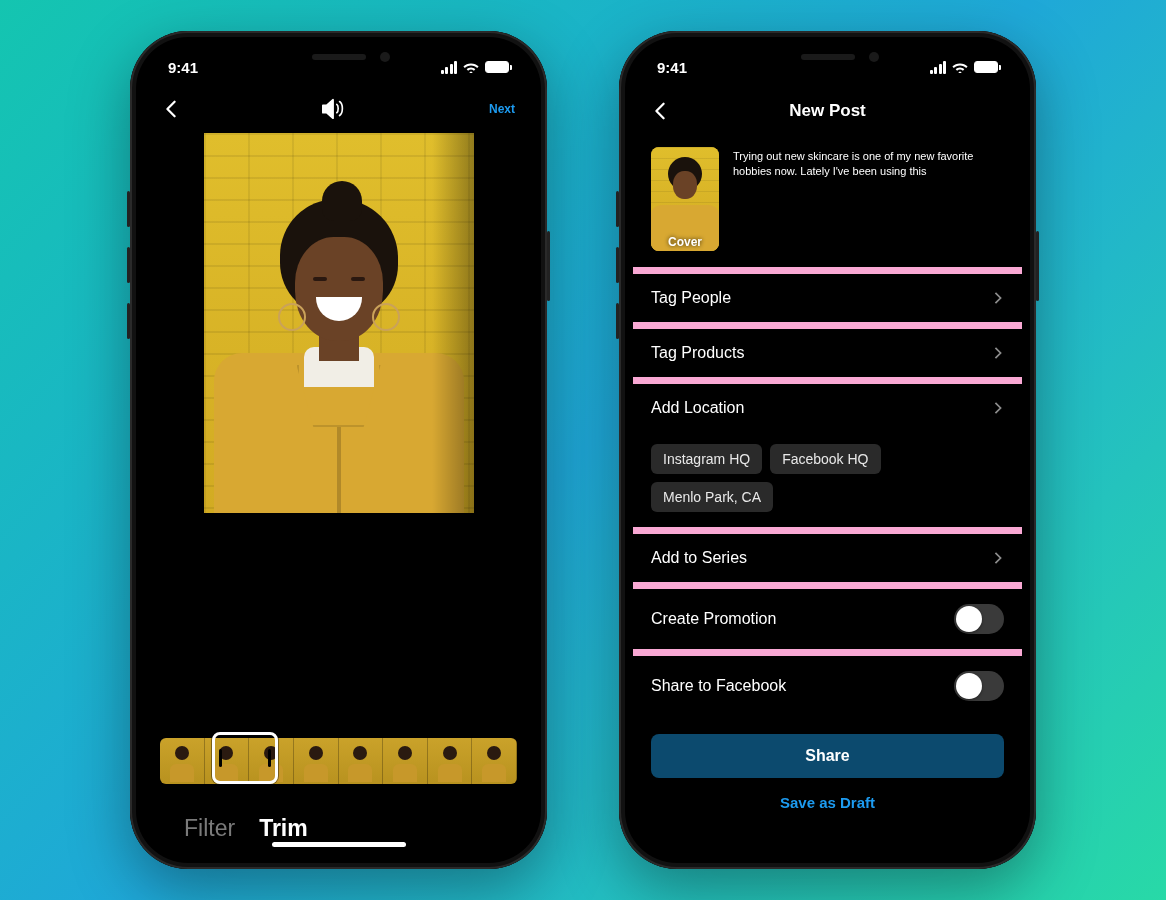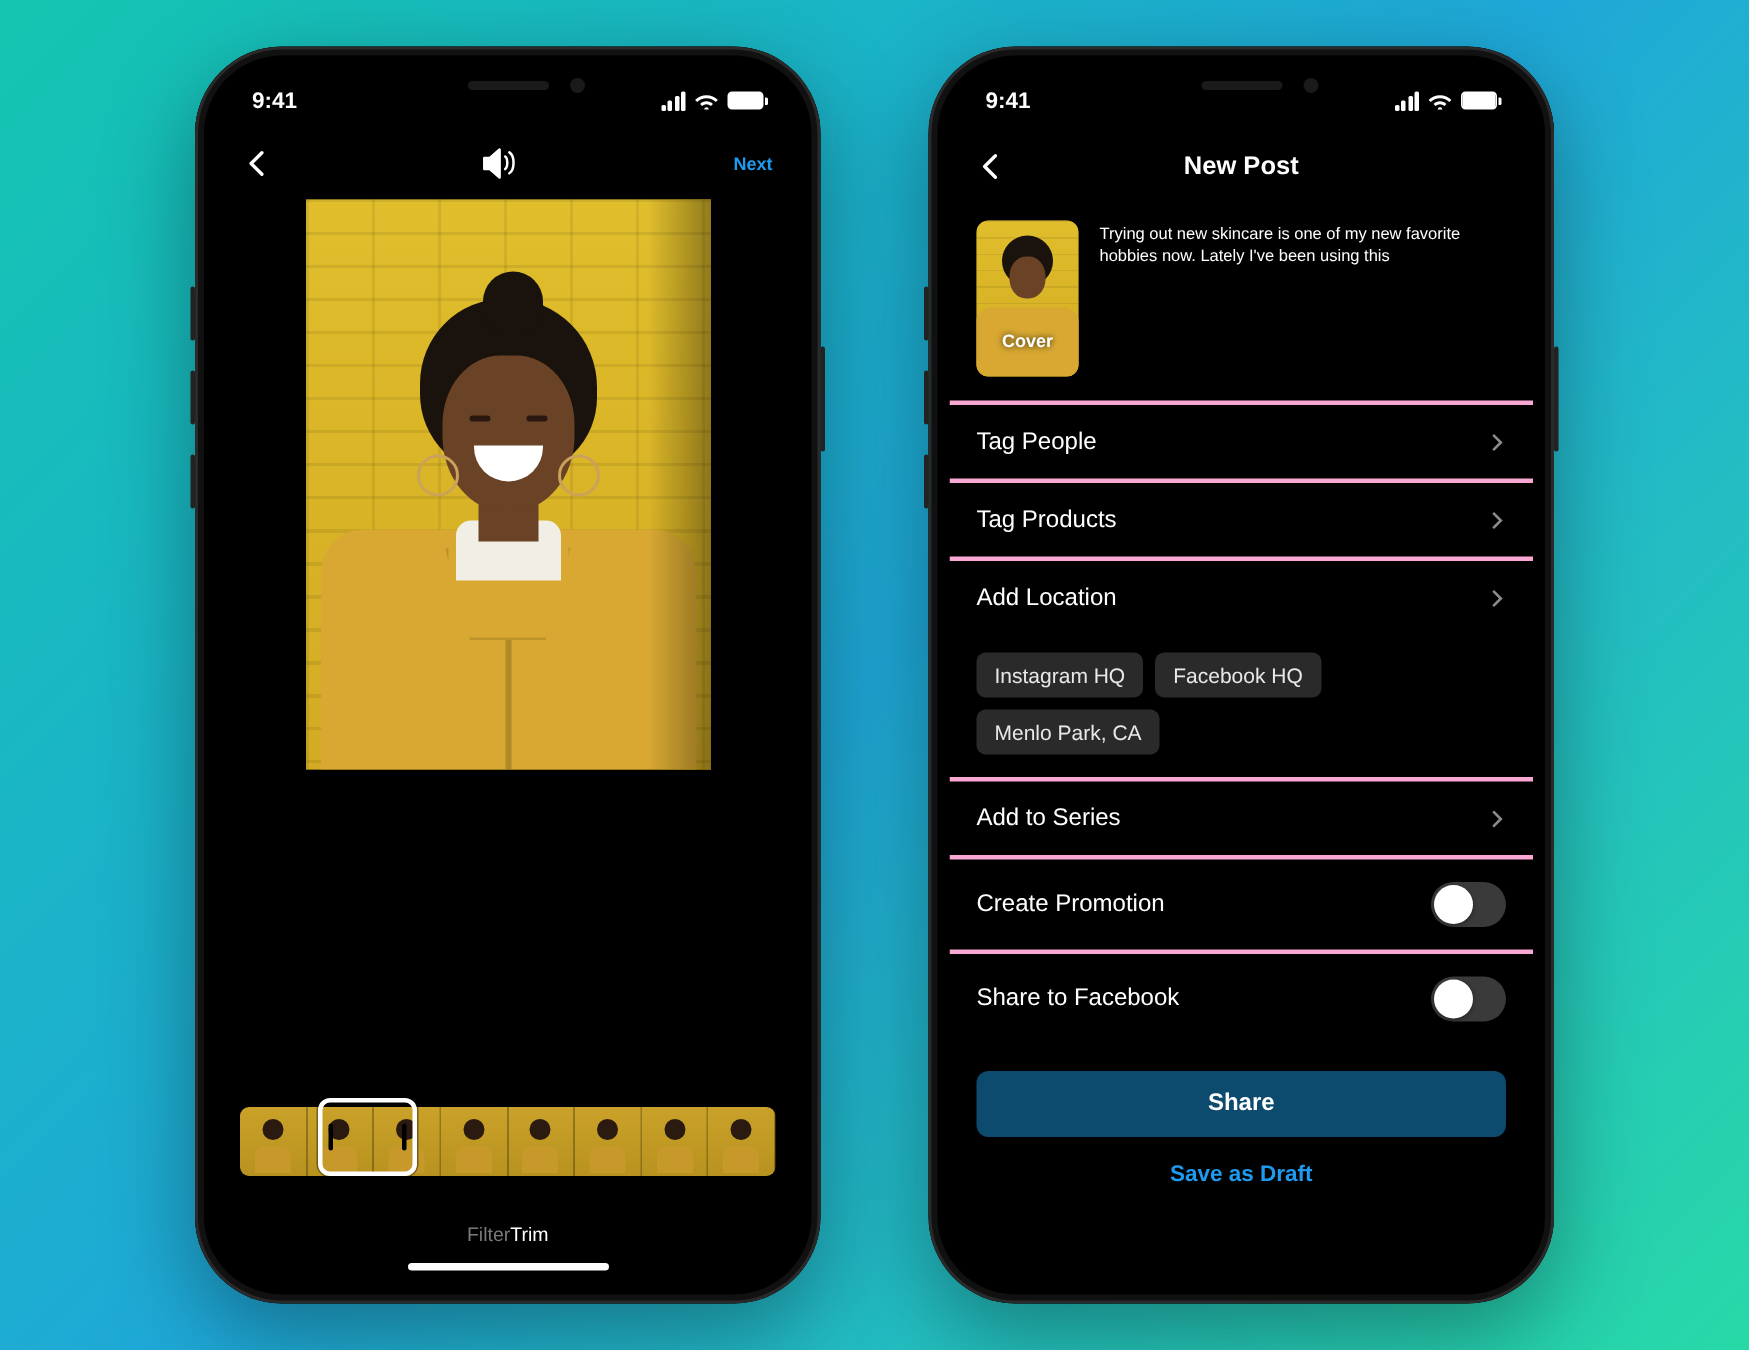--- a/index.html
+++ b/index.html
@@ -140,24 +140,24 @@
     position:absolute; left:52px; top:-3px; width:66px; height:52px;
     border:3px solid #fff; border-radius:8px; background:transparent;
     box-shadow: 0 0 0 1px rgba(0,0,0,.4);
   }
   .sel::before, .sel::after{
     content:""; position:absolute; top:50%; transform:translateY(-50%);
     width:3px; height:18px; background:#000; border-radius:2px;
   }
   .sel::before{left:4px;} .sel::after{right:4px;}
   .tabs1 {
-    display:flex; justify-content:center; padding:28px 40px 0; font-size:13px;
+    display:flex; justify-content:flex-start; padding:28px 40px 0; font-size:23px;gap:24px;
   }
   .tabs1 .inactive{ color:#7a7a7a; font-weight:400;}
-  .tabs1 .active{ color:#fff; font-weight:400;}
+  .tabs1 .active{ color:#fff; font-weight:700;}
   .home-ind {
     position:absolute; bottom:8px; left:50%; transform:translateX(-50%);
     width:134px; height:5px; background:#fff; border-radius:3px;
   }
 
   
   .nav2 {
     display:flex; align-items:center; justify-content:center; height:44px; position:relative; padding:0 18px;
   }
   .nav2 .back-ch{ position:absolute; left:18px; }
@@ -168,25 +168,25 @@
   .thumb {
     width:68px; height:104px; border-radius:8px; position:relative; overflow:hidden;
     background:#caa22a; flex-shrink:0;
   }
   .thumb .bricks{background:
       repeating-linear-gradient(to bottom, rgba(0,0,0,.08) 0 1px, transparent 1px 11px),
       linear-gradient(#e0be2c,#d2ab22);}
   .thumb .mini-hair{position:absolute;top:10px;left:50%;transform:translateX(-50%);width:34px;height:34px;background:#1a120c;border-radius:50%;}
   .thumb .mini-face{position:absolute;top:24px;left:50%;transform:translateX(-50%);width:24px;height:28px;background:#6a4226;border-radius:46%;}
   .thumb .mini-body{position:absolute;bottom:0;left:50%;transform:translateX(-50%);width:70px;height:46px;background:#d8a832;border-radius:12px 12px 0 0;}
-  .thumb .cover-lbl{position:absolute;bottom:17px;left:0;right:0;text-align:center;font-size:12px;font-weight:700;color:#fff;text-shadow:0 0 4px rgba(0,0,0,.8);}
+  .thumb .cover-lbl{position:absolute;bottom:2px;left:0;right:0;text-align:center;font-size:12px;font-weight:700;color:#fff;text-shadow:0 0 4px rgba(0,0,0,.8);}
   .caption { color:#fff; font-size:11px; line-height:1.32; padding-top:2px;}
   .row {
     display:flex; align-items:center; justify-content:space-between;
-    padding:15px 18px; border-top:3px solid #f9a8d4; font-size:16px; min-height:52px;
+    padding:15px 18px; border-top:7px solid #f9a8d4; font-size:16px; min-height:52px;
   }
   .chev-r { width:12px; height:12px; opacity:.55;}
   .chips { display:flex; gap:8px; padding:0 18px 15px; flex-wrap:wrap;margin-top:12px;}
   .chip {
     background:#2a2a2a; color:#e8e8e8; font-size:14px; padding:7px 12px; border-radius:6px;
   }
   .row-col { flex-direction:column; align-items:flex-start; gap:4px; padding-bottom:14px;}
   .row-head { display:flex; width:100%; justify-content:space-between; align-items:center;}
   .subtext { font-size:13.5px; color:#8a8a8a; line-height:1.35; }
   .subtext a { color:#1d9bf0; text-decoration:none;}

